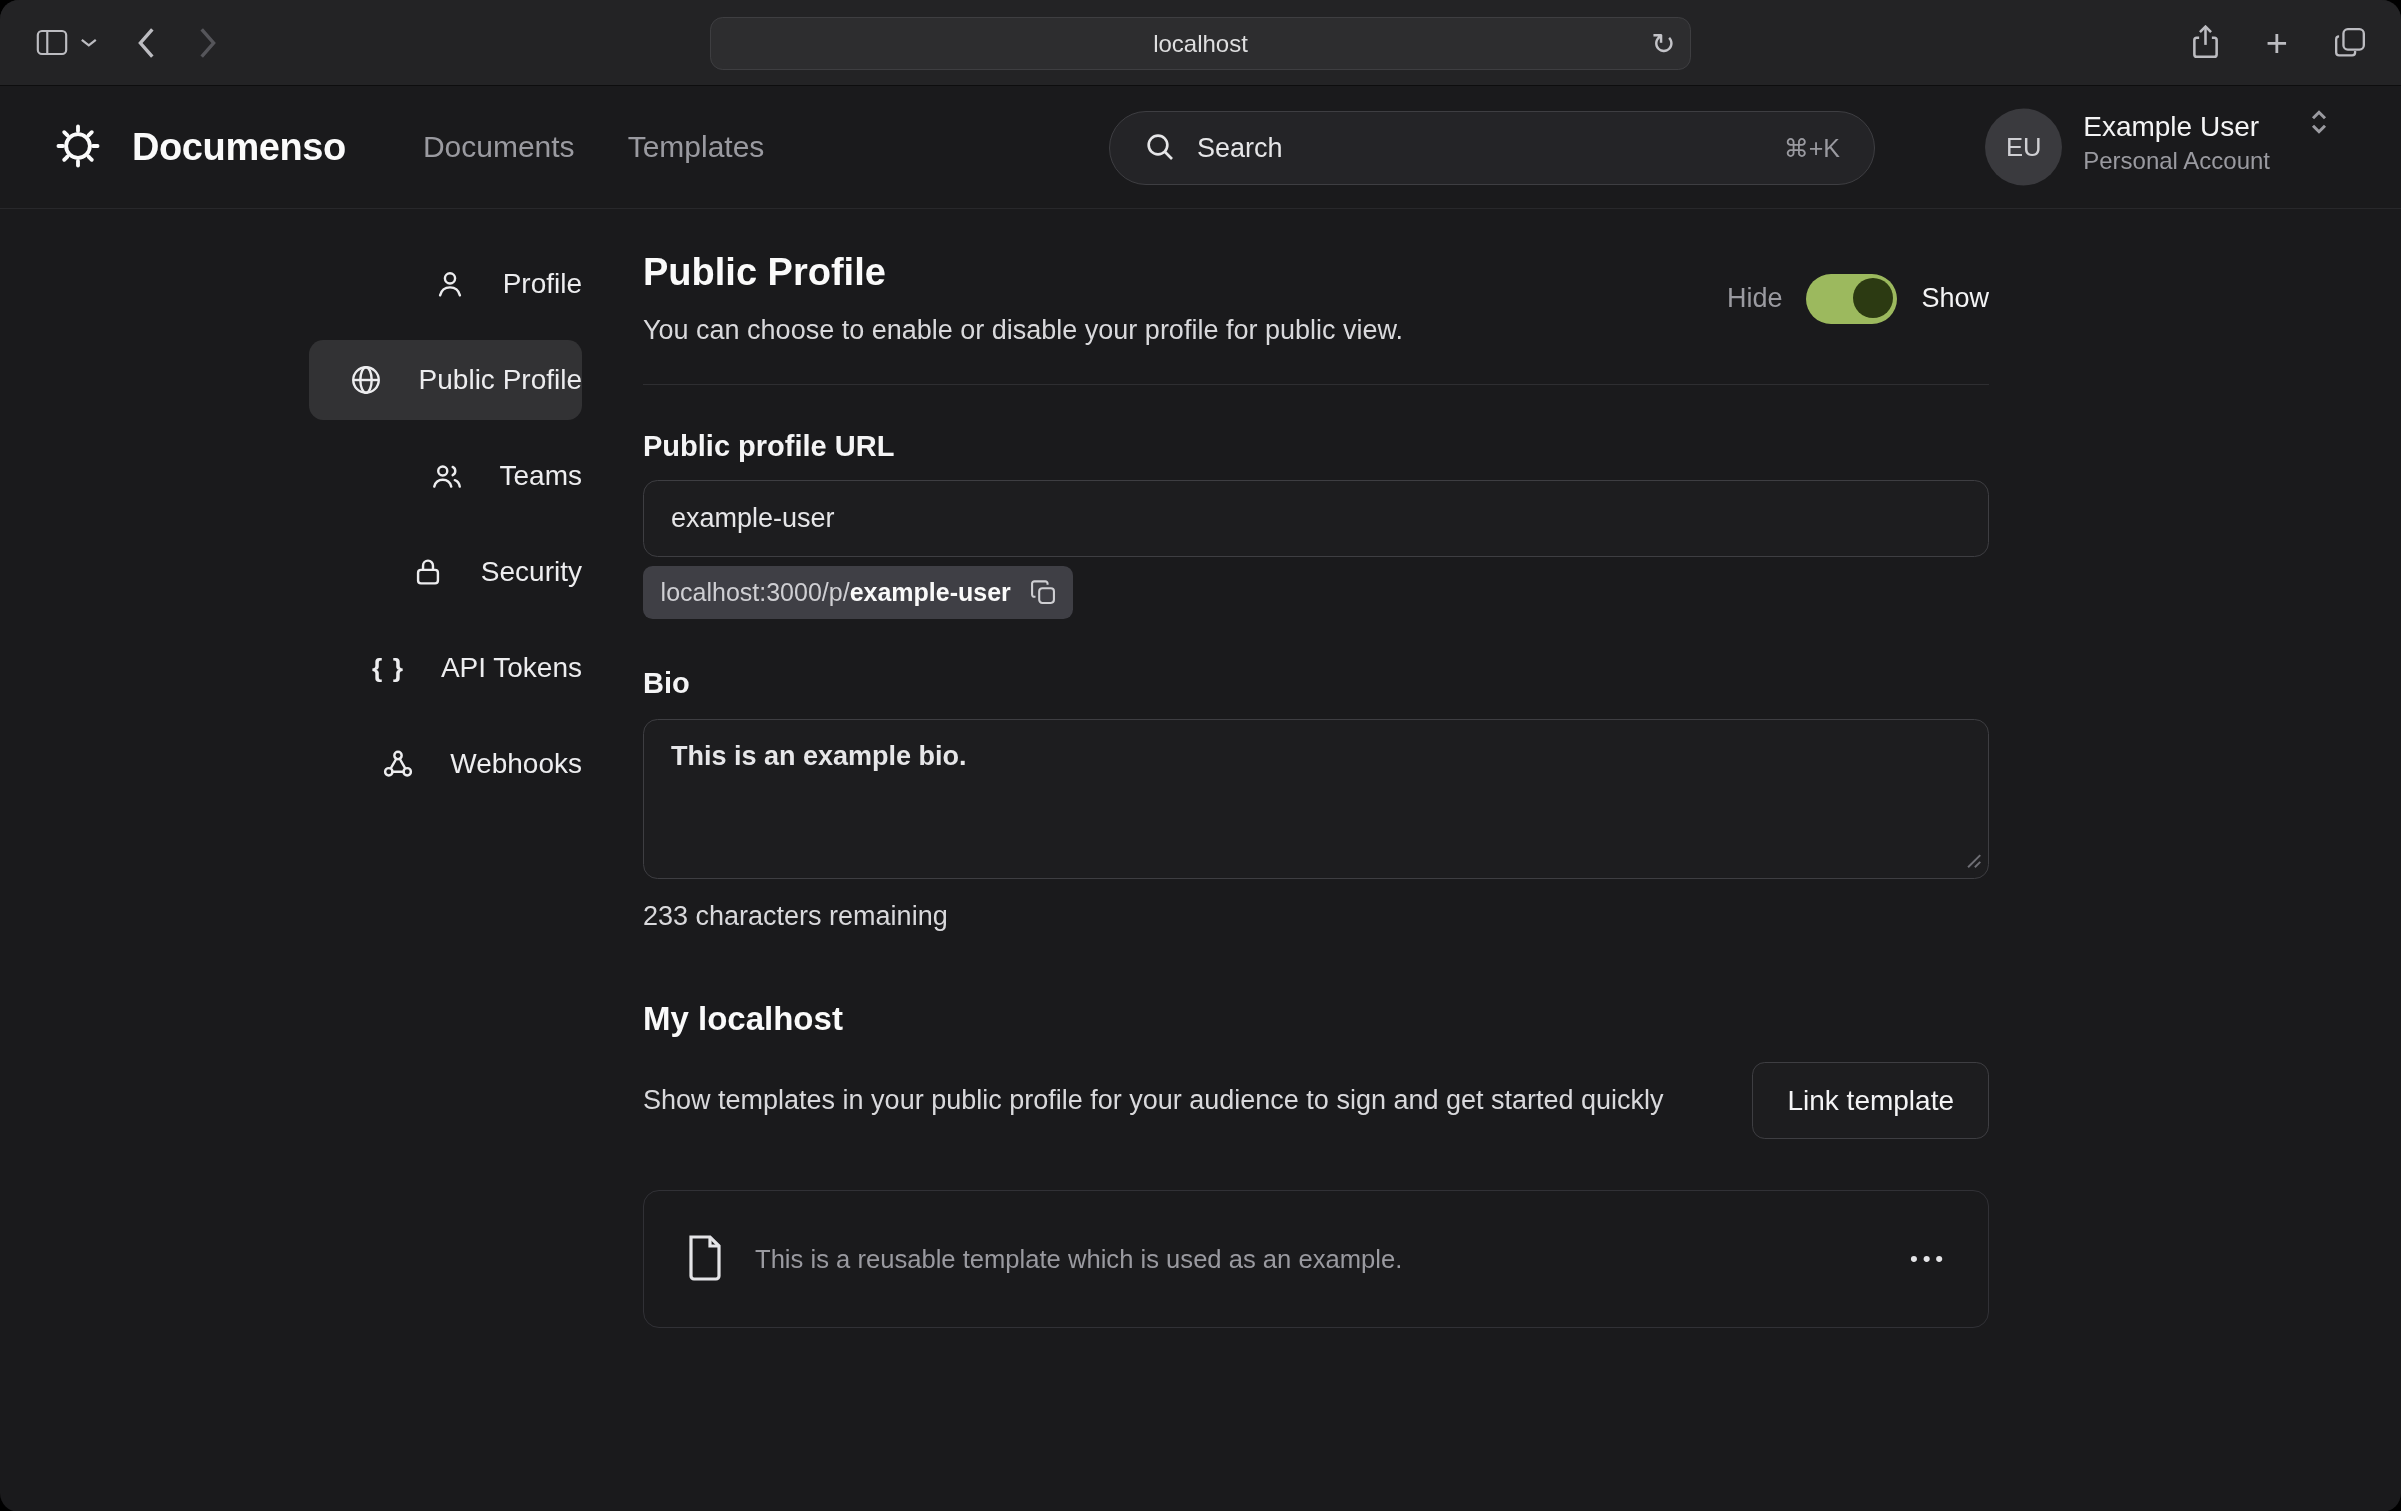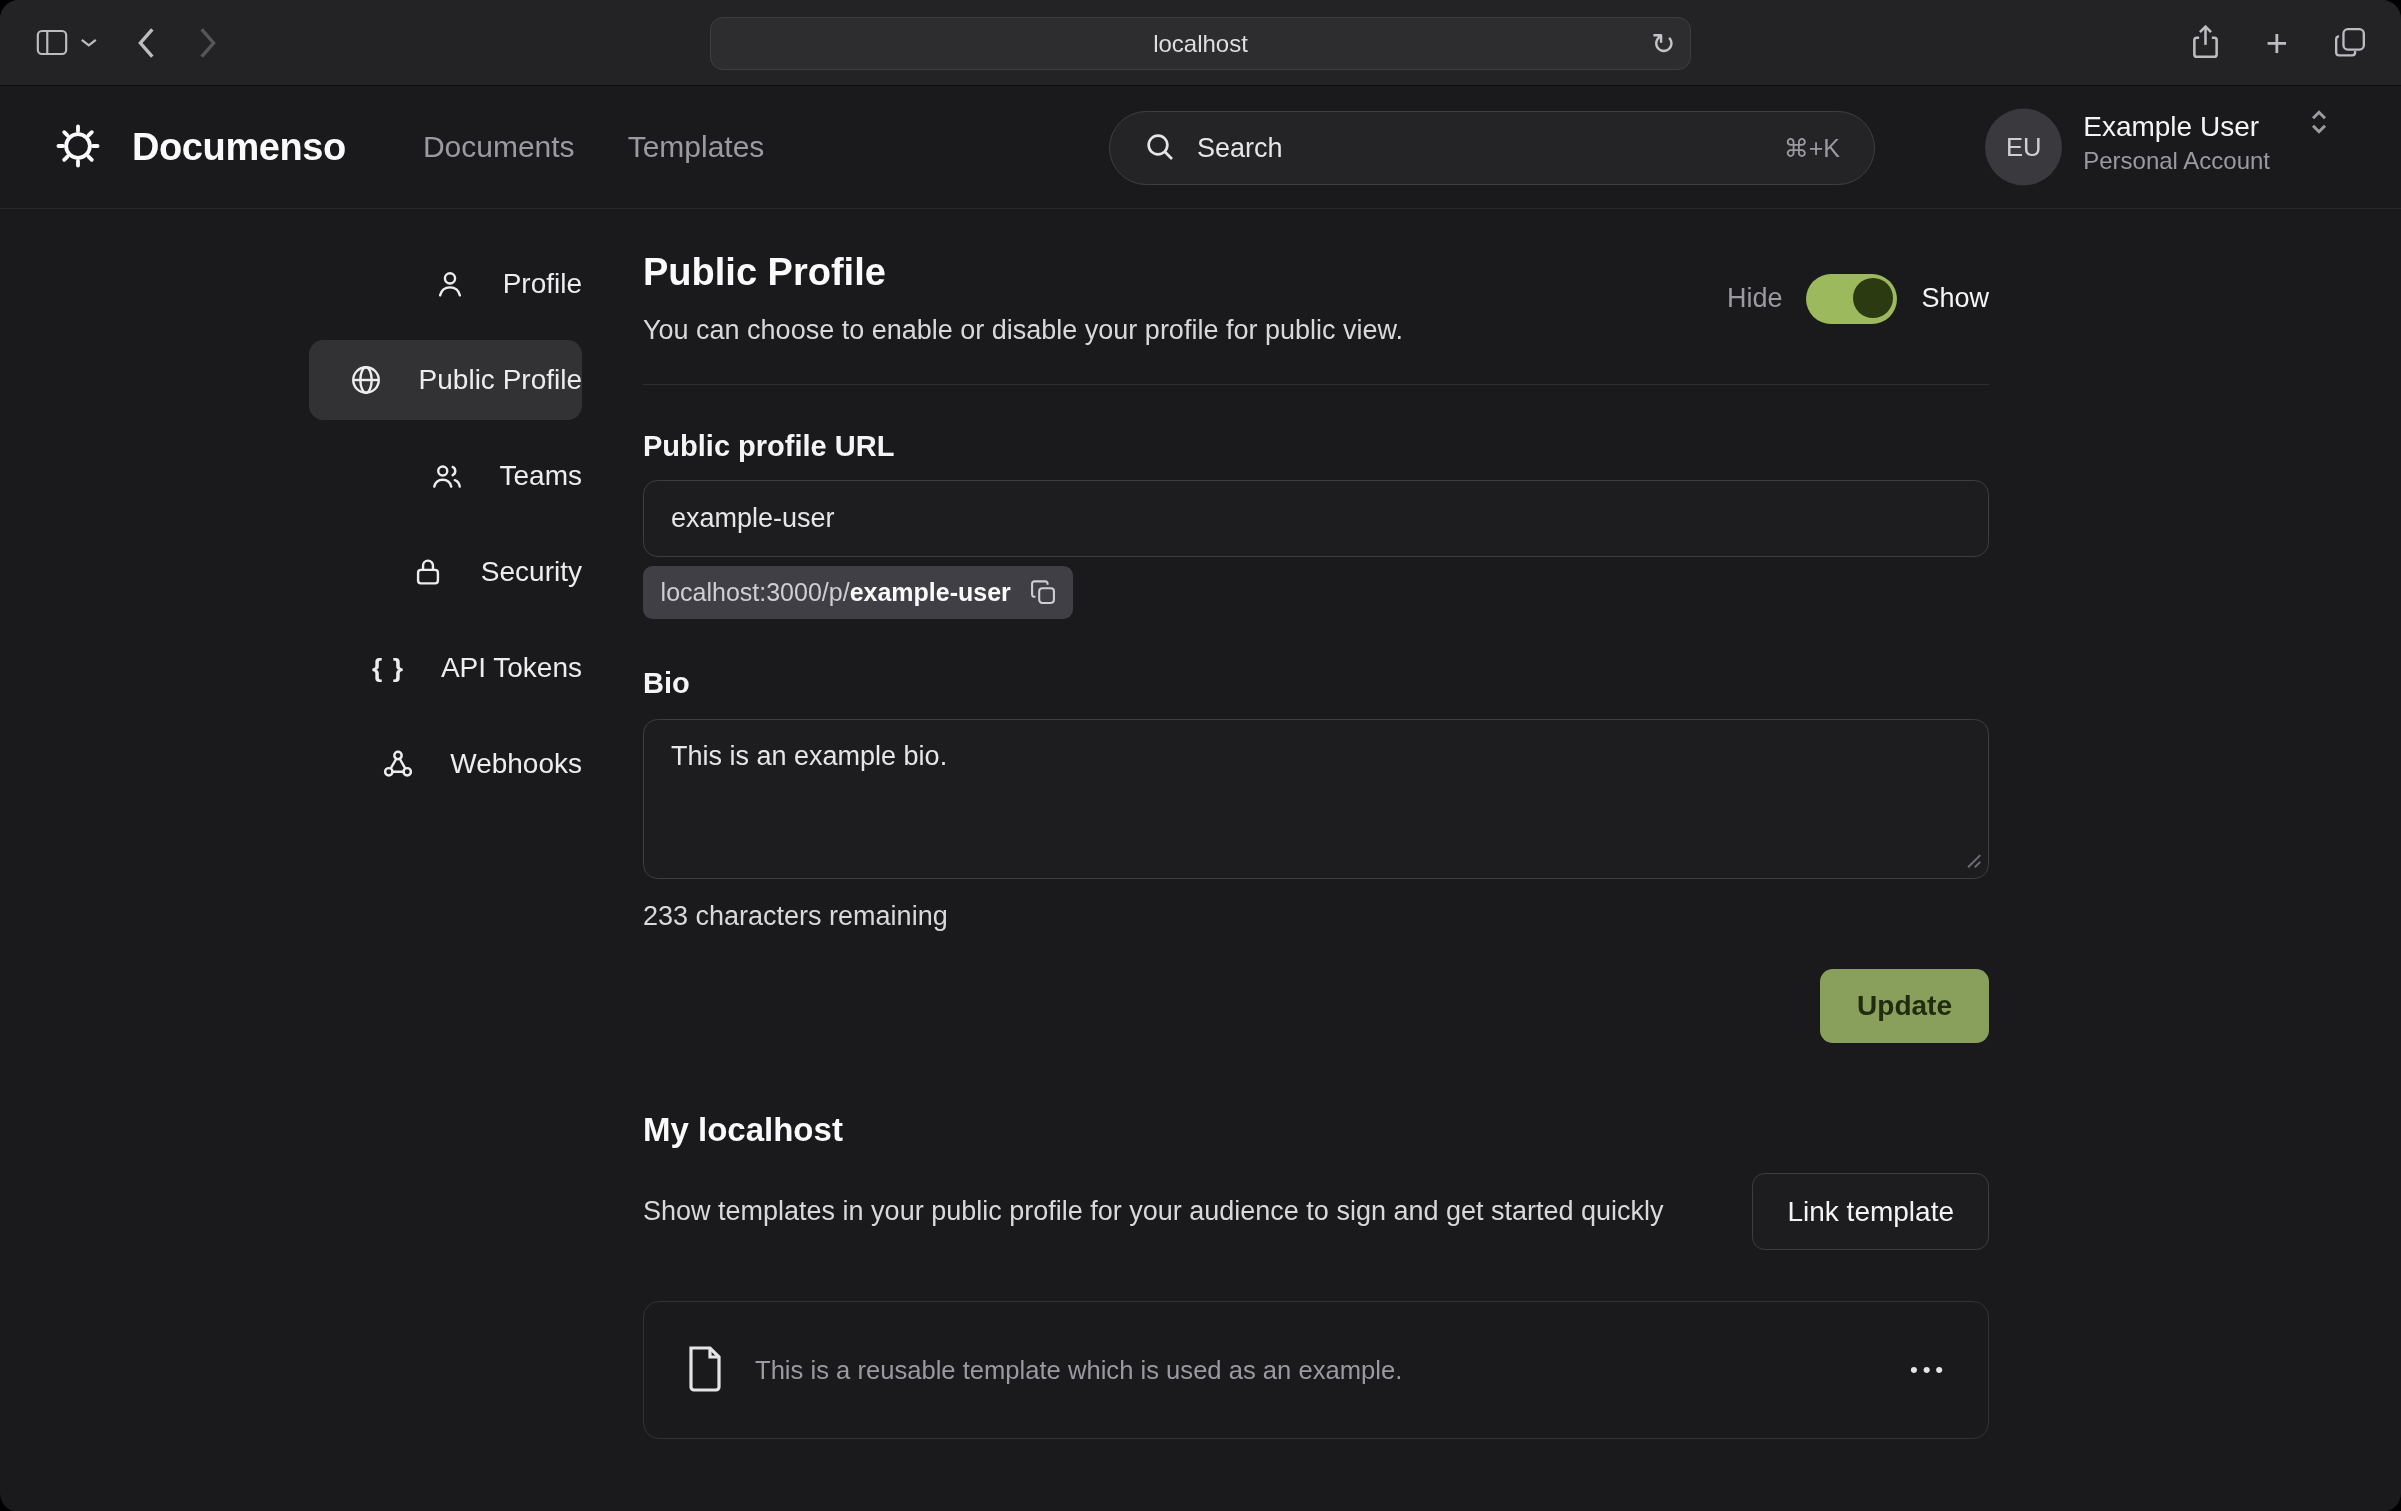--- a/index.html
+++ b/index.html
@@ -54,21 +54,21 @@
 
   .field-label { margin-top:45px; font-size:29px; font-weight:600; color:#f4f4f5; }
   .text-input { margin-top:17.6px; width:100%; height:77px; background:#1d1d1f; border:1.2px solid #3e3e42; border-radius:14.4px; color:#e6e6e8; font-size:27px; padding:0 27px; font-family:"Liberation Sans","DejaVu Sans",sans-serif; outline:none; }
 
   .url-preview { margin-top:9px; display:inline-flex; align-items:center; height:53px; background:#3f3f45; border-radius:9.6px; padding:0 11.2px 0 17.6px; gap:14.4px; }
   .url-preview-text { font-size:25px; color:#cfcfd3; }
   .url-preview-slug { font-weight:700; color:#fafafa; }
   .copy-btn { width:37px; height:37px; display:flex; align-items:center; justify-content:center; color:#cfcfd3; cursor:pointer; border-radius:6.4px; }
 
   .bio-wrap { position:relative; margin-top:19px; }
-  .bio-area { width:100%; height:160px; background:#1d1d1f; border:1.2px solid #3e3e42; border-radius:14.4px; color:#e6e6e8; font-size:27px; padding:21px 27px; resize:none; font-family:"Liberation Sans","DejaVu Sans",sans-serif; outline:none; }
+  .bio-area { width:100%; height:160px; background:#1d1d1f; border:1.2px solid #3e3e42; border-radius:14.4px; color:#e6e6e8; font-size:27px; padding:21px 27px; resize:none; font-family:"Liberation Sans","DejaVu Sans",sans-serif; outline:none;font-weight:bold; }
   .resize-handle { position:absolute; right:6.4px; bottom:9.6px; color:#6f6f75; }
   .chars-remaining { margin-top:19px; font-size:27px; color:#d9d9dc; }
 
   .update-row { margin-top:37px; display:flex; justify-content:flex-end; }
   .btn-update { height:74px; padding:0 37px; border-radius:12.8px; background:#88a05b; color:#212b10; font-size:28px; font-weight:600; border:none; cursor:pointer; font-family:inherit; }
 
   .templates-title { margin-top:68px; font-size:33px; font-weight:700; color:#fafafa; }
   .templates-head { margin-top:24px; display:flex; align-items:center; justify-content:space-between; }
   .templates-subtitle { width:1088px; font-size:27px; color:#d9d9dc; line-height:1.45; }
   .btn-link-template { height:77px; padding:0 34px; border-radius:12.8px; background:#1d1d1f; border:1.2px solid #3e3e42; color:#f4f4f5; font-size:28px; cursor:pointer; font-family:inherit; }
@@ -277,23 +277,20 @@
         <textarea class="bio-area" style="">This is an example bio.</textarea>
         <span class="resize-handle">
           <svg width="19" height="19" viewBox="0 0 14 14" stroke="currentColor" stroke-width="1.4">
               <line x1="3" y1="12" x2="12" y2="3"></line>
               <line x1="8" y1="12" x2="12" y2="8"></line>
             </svg>
         </span>
       </div>
       <div class="chars-remaining">233 characters remaining</div>
 
-      <div class="update-row">
-        <button class="btn-update">Update</button>
-      </div>
 
       <div class="templates-title">My localhost</div>
       <div class="templates-head">
         <div class="templates-subtitle">Show templates in your public profile for your audience to sign and get started quickly</div>
         <button class="btn-link-template">Link template</button>
       </div>
 
       <div class="template-card">
         <span style="color:#e4e4e7;">
           <svg width="42" height="48" viewBox="0 0 20 24" fill="none" stroke="currentColor" stroke-width="1.6">

